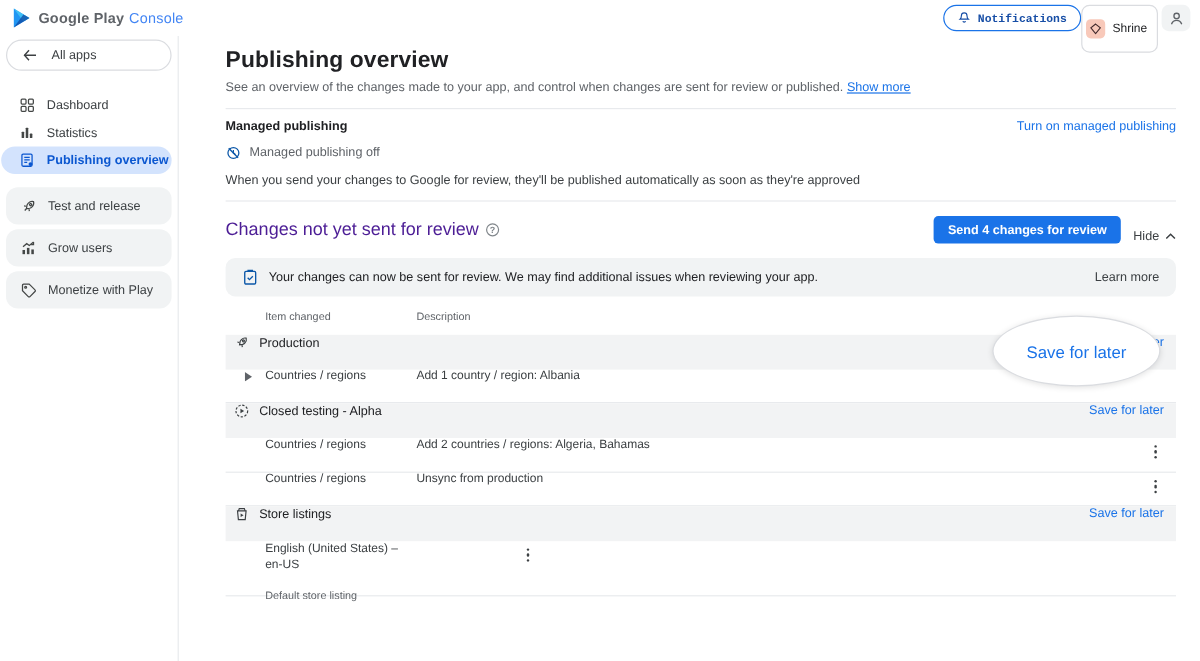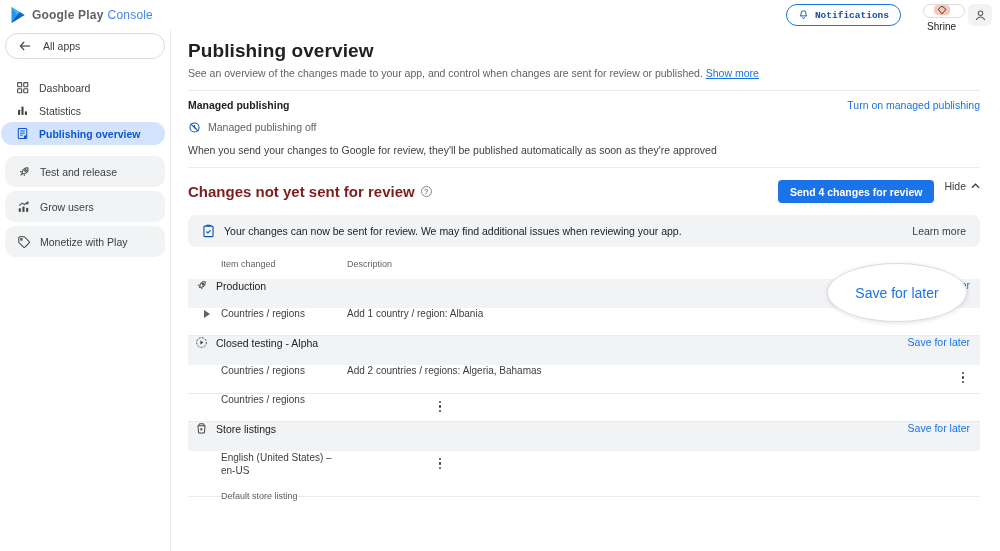--- a/index.html
+++ b/index.html
@@ -16,32 +16,32 @@
   .logo { position:absolute; left:10px; top:0; height:30px; display:flex; align-items:center; gap:6px; }
   .logo-text { font-size:12px; letter-spacing:.2px; display:flex; gap:4px; }
   .logo-gp { color:#5f6368; font-weight:600; }
   .logo-console { color:#4285f4; font-weight:500; }
   .notifications-btn {
     position:absolute; right:99px; top:4px; height:22px; padding:0 11px;
     border:1.2px solid #1a73e8; border-radius:12px; background:#fff;
     display:flex; align-items:center; gap:6px; color:#174ea6; font-size:9.5px; font-weight:600; cursor:pointer;font-family:Liberation Mono, monospace;
   }
   .app-chip {
-    position:absolute; right:35px; top:4px; height:14px; padding:0 8px 0 3px;
+    position:absolute; right:35px; top:4px; height:40px; padding:0 8px 0 3px;
     border:1px solid #dadce0; border-radius:7px; background:#fff;
-    display:flex; align-items:center; gap:6px; font-size:10px; color:#202124; cursor:pointer;flex-direction:column;
+    display:flex; align-items:center; gap:6px; font-size:10px; color:#202124; cursor:pointer;
   }
   .chip-logo { width:16px; height:16px; border-radius:4px; background:#f8c9ba; display:flex; align-items:center; justify-content:center; }
   .profile-btn {
     position:absolute; right:8px; top:4px; width:24px; height:22px; border-radius:6px;
     background:#f1f3f4; display:flex; align-items:center; justify-content:center; cursor:pointer; color:#5f6368;
   }
 
   
-  .sidebar { position:absolute; left:0; top:30px; width:171px; height:521px; border-right:1px solid #e8eaed; background:#fff; }
+  .sidebar { position:absolute; left:0; top:30px; width:149px; height:521px; border-right:1px solid #e8eaed; background:#fff; }
   .all-apps {
     margin:3px 5px 0 5px; height:26px; border:1px solid #dadce0; border-radius:14px;
     display:flex; align-items:center; gap:12px; padding:0 13px; font-size:10.5px; color:#3c4043; cursor:pointer;
   }
   .nav { margin-top:17px; }
   .nav-item {
     height:23px; display:flex; align-items:center; gap:9px; padding-left:15px;
     font-size:10.5px; color:#3c4043; cursor:pointer; margin-right:5px;
   }
   .nav-item .nicon { color:#444746; width:15px; display:flex; justify-content:center; }
@@ -62,24 +62,24 @@
   .link.u { text-decoration:underline; }
   .divider { border-top:1px solid #e8eaed; margin-top:10px; }
   .divider2 { border-top:1px solid #e8eaed; margin-top:11px; }
 
   .managed-head { display:flex; justify-content:space-between; align-items:center; margin-top:8px; font-size:10.5px; }
   .managed-title { font-weight:700; color:#202124; }
   .managed-status { display:flex; align-items:flex-start; gap:7px; margin-top:10px; font-size:10.5px; color:#5f6368; }
   .managed-note { margin-top:10px; font-size:10.5px; color:#3c4043; }
 
   .section-head { display:flex; align-items:center; margin-top:12px; height:23px; }
-  .section-title { font-size:15px; font-weight:700; color:#7f1d1d; margin:0; }
+  .section-title { font-size:15px; font-weight:400; color:#4c1d95; margin:0; }
   .help-icon { margin-left:6px; width:11px; height:11px; border:1px solid #80868b; border-radius:50%;
     color:#80868b; font-size:7.5px; display:flex; align-items:center; justify-content:center; font-weight:700; }
-  .head-actions { margin-left:auto; display:flex; align-items:flex-start; gap:10px; }
+  .head-actions { margin-left:auto; display:flex; align-items:flex-end; gap:10px; }
   .primary-btn { background:#1a73e8; color:#fff; font-size:10.5px; font-weight:600; border:none; border-radius:4px;
     height:23px; padding:0 12px; cursor:pointer; }
   .hide-toggle { display:flex; align-items:center; gap:5px; font-size:10.5px; color:#3c4043; cursor:pointer; }
 
   .banner { margin-top:12px; height:32px; background:#f1f3f4; border-radius:8px;
     display:flex; align-items:center; gap:9px; padding:0 14px; font-size:10.5px; color:#202124; }
   .banner-action { margin-left:auto; color:#3c4043; cursor:pointer; }
 
   
   .table { margin-top:12px; }
@@ -350,20 +350,21 @@
       <div class="c3">
         <span class="kebab">
             <i></i>
             <i></i>
             <i></i>
           </span>
       </div>
     </div>
     <div class="trow data-row r28">
       <div class="c1"><span>Countries / regions</span></div>
+      <div class="c2">Unsync from production</div>
       <div class="c3">
         <span class="kebab">
             <i></i>
             <i></i>
             <i></i>
           </span>
       </div>
     </div>
 
     <div class="trow group-row">

